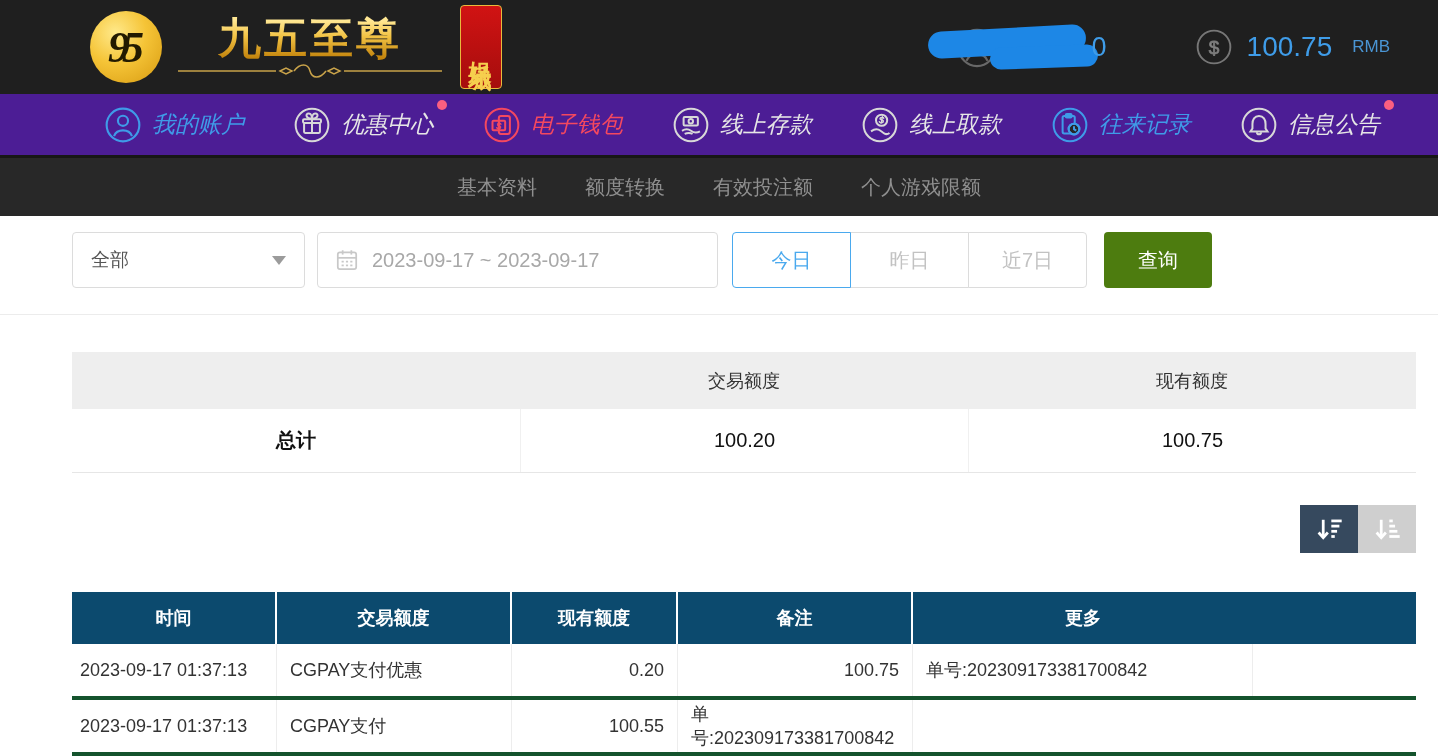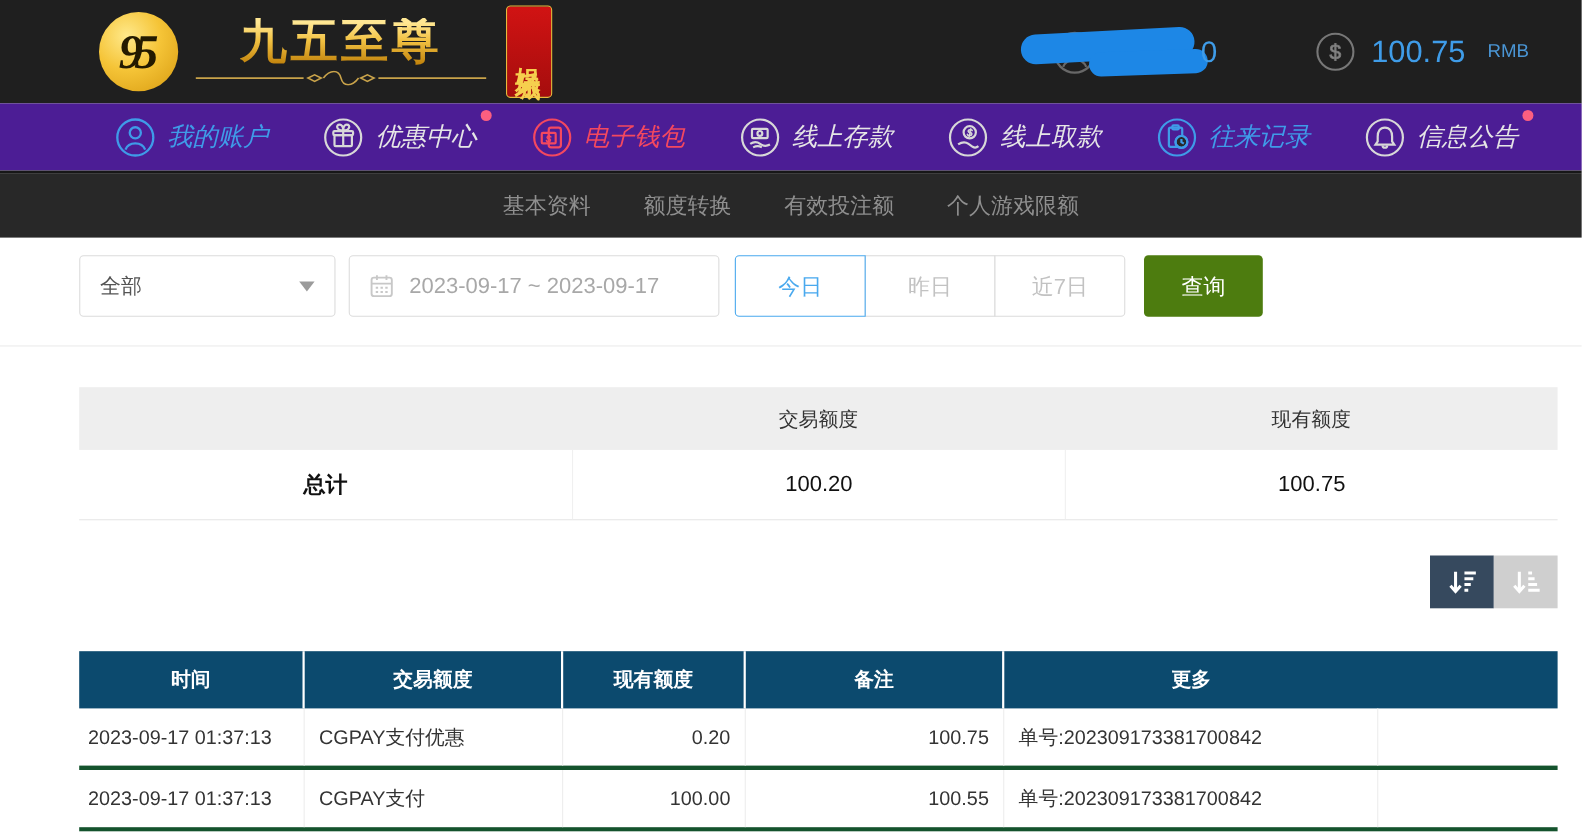--- a/index.html
+++ b/index.html
@@ -51,21 +51,21 @@
   .subnav-item { color:#8f8f8f; font-size:20px; cursor:pointer; }
 
   
   .content { background:#fff; padding:0 22px 12px 72px; }
   .filter-row { margin-top:16px; display:flex; height:56px; }
   .select-box { width:233px; border:1px solid #dcdcdc; border-radius:4px; display:flex;
       align-items:center; padding:0 18px; color:#555; font-size:19px; cursor:pointer; }
   .select-box .grow { flex:1; }
   .caret { width:0; height:0; border-left:7px solid transparent; border-right:7px solid transparent;
       border-top:9px solid #9b9b9b; }
-  .date-box { width:337px; margin-left:12px; border:1px solid #dcdcdc; border-radius:4px;
+  .date-box { width:401px; margin-left:12px; border:1px solid #dcdcdc; border-radius:4px;
       display:flex; align-items:center; gap:12px; padding:0 16px; color:#a8a8a8; font-size:20px; cursor:pointer; }
   .range-group { display:flex; margin-left:14px; }
   .qbtn { width:119px; background:#fff; border:1px solid #dcdcdc; font-size:20px; color:#c2c2c2;
       cursor:pointer; margin-left:-1px; }
   .qbtn:first-child { border-radius:4px 0 0 4px; margin-left:0; }
   .qbtn:last-child { border-radius:0 4px 4px 0; }
   .qbtn.active { border-color:#4aa9ee; color:#4aa9ee; position:relative; z-index:1; }
   .search-btn { width:108px; margin-left:17px; background:#4d7c0f; border:none; border-radius:4px;
       color:#fff; font-size:20px; cursor:pointer; }
 
@@ -336,20 +336,19 @@
       <div>CGPAY支付优惠</div>
       <div class="cell-right">0.20</div>
       <div class="cell-right">100.75</div>
       <div>单号:202309173381700842</div>
       <div></div>
     </div>
 
     <div class="rec-row">
       <div class="cell-time">2023-09-17 01:37:13</div>
       <div>CGPAY支付</div>
-      <div class="cell-right">100.00</div>
       <div class="cell-right">100.55</div>
       <div>单号:202309173381700842</div>
       <div></div>
     </div>
   </div>
 
 </div>
 
 </body></html>

